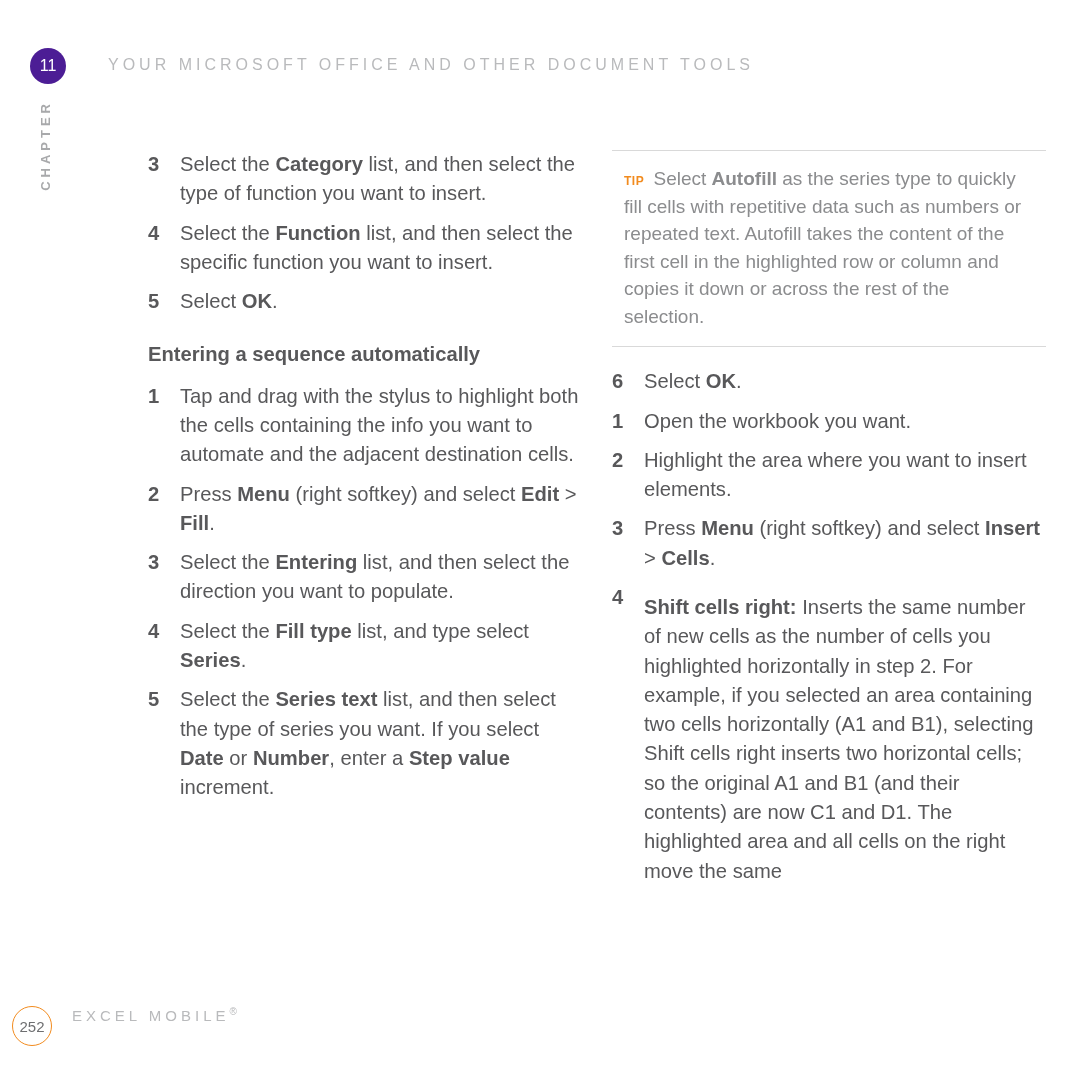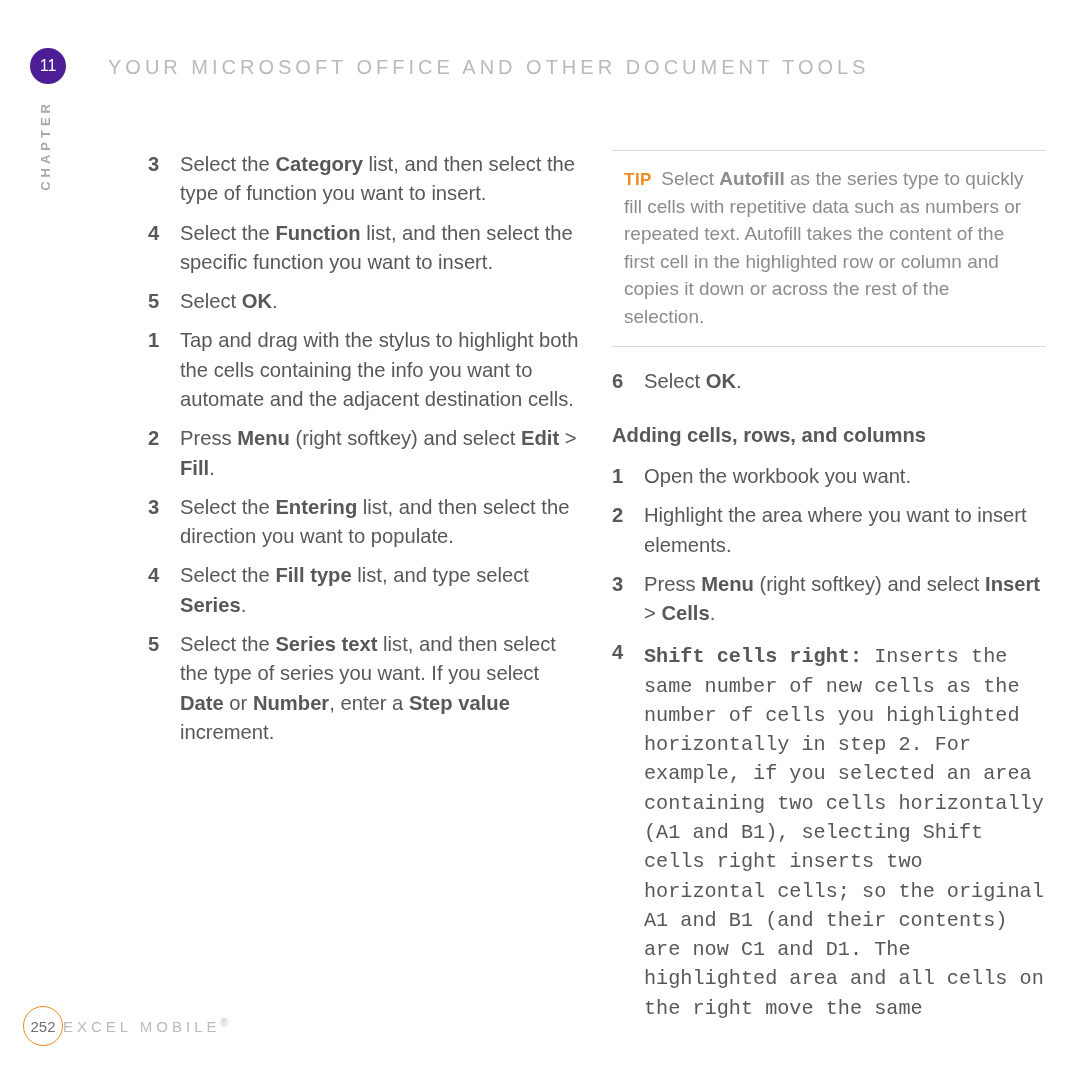--- a/index.html
+++ b/index.html
@@ -24,21 +24,21 @@
     display: flex;
     align-items: center;
     justify-content: center;
     font-size: 16px;
     font-weight: 400;
   }
   .header-title {
     position: absolute;
     top: 56px;
     left: 108px;
-    font-size: 20px;
+    font-size: 16px;
     letter-spacing: 4px;
     color: #b9babc;
     font-weight: 400;
   }
   .sidebar-label {
     position: absolute;
     top: 100px;
     left: 38px;
     writing-mode: vertical-rl;
     transform: rotate(180deg);
@@ -85,31 +85,31 @@
     border-bottom: 1px solid #d9d9d9;
     padding: 14px 12px 16px 12px;
     margin-bottom: 20px;
     font-size: 19px;
     line-height: 1.45;
     color: #8b8c8e;
   }
   .tip-label {
     color: #f28b1e;
     font-weight: 700;
-    font-size: 17px;
+    font-size: 12px;
     letter-spacing: 0.5px;
     margin-right: 4px;
   }
-  .sub-block { margin-top: 4px; font-family: Liberation Mono, monospace; }
+  .sub-block { margin-top: 10px; }
   .footer {
     position: absolute;
     bottom: 34px;
-    left: 23px;
-    display: flex;
-    align-items: center;
+    left: 12px;
+    display: flex;
+    gap: 20px;
   }
   .page-badge {
     width: 40px;
     height: 40px;
     border: 1px solid #f28b1e;
     border-radius: 50%;
     display: flex;
     align-items: center;
     justify-content: center;
     color: #6e6f71;
@@ -141,20 +141,21 @@
       <li>
         <span class="num">4</span>
         <span class="body"><span>Select the </span><span class="b">Function</span><span> list, and then select the specific function you want to insert.</span></span>
       </li>
       <li>
         <span class="num">5</span>
         <span class="body"><span>Select </span><span class="b">OK</span><span>.</span></span>
       </li>
     </ol>
 
+    <div class="section-heading">Entering a sequence automatically</div>
 
     <ol class="steps">
       <li>
         <span class="num">1</span>
         <span class="body">Tap and drag with the stylus to highlight both the cells containing the info you want to automate and the adjacent destination cells.</span>
       </li>
       <li>
         <span class="num">2</span>
         <span class="body"><span>Press </span><span class="b">Menu</span><span> (right softkey) and select </span><span class="b">Edit</span><span> &gt; </span><span class="b">Fill</span><span>.</span></span>
       </li>
@@ -179,21 +180,20 @@
       <span>Select </span><span class="b">Autofill</span><span> as the series type to quickly fill cells with repetitive data such as numbers or repeated text. Autofill takes the content of the first cell in the highlighted row or column and copies it down or across the rest of the selection.</span>
     </div>
 
     <ol class="steps">
       <li>
         <span class="num">6</span>
         <span class="body"><span>Select </span><span class="b">OK</span><span>.</span></span>
       </li>
     </ol>
 
-    <div class="section-heading">Adding cells, rows, and columns</div>
 
     <ol class="steps">
       <li>
         <span class="num">1</span>
         <span class="body">Open the workbook you want.</span>
       </li>
       <li>
         <span class="num">2</span>
         <span class="body">Highlight the area where you want to insert elements.</span>
       </li>

